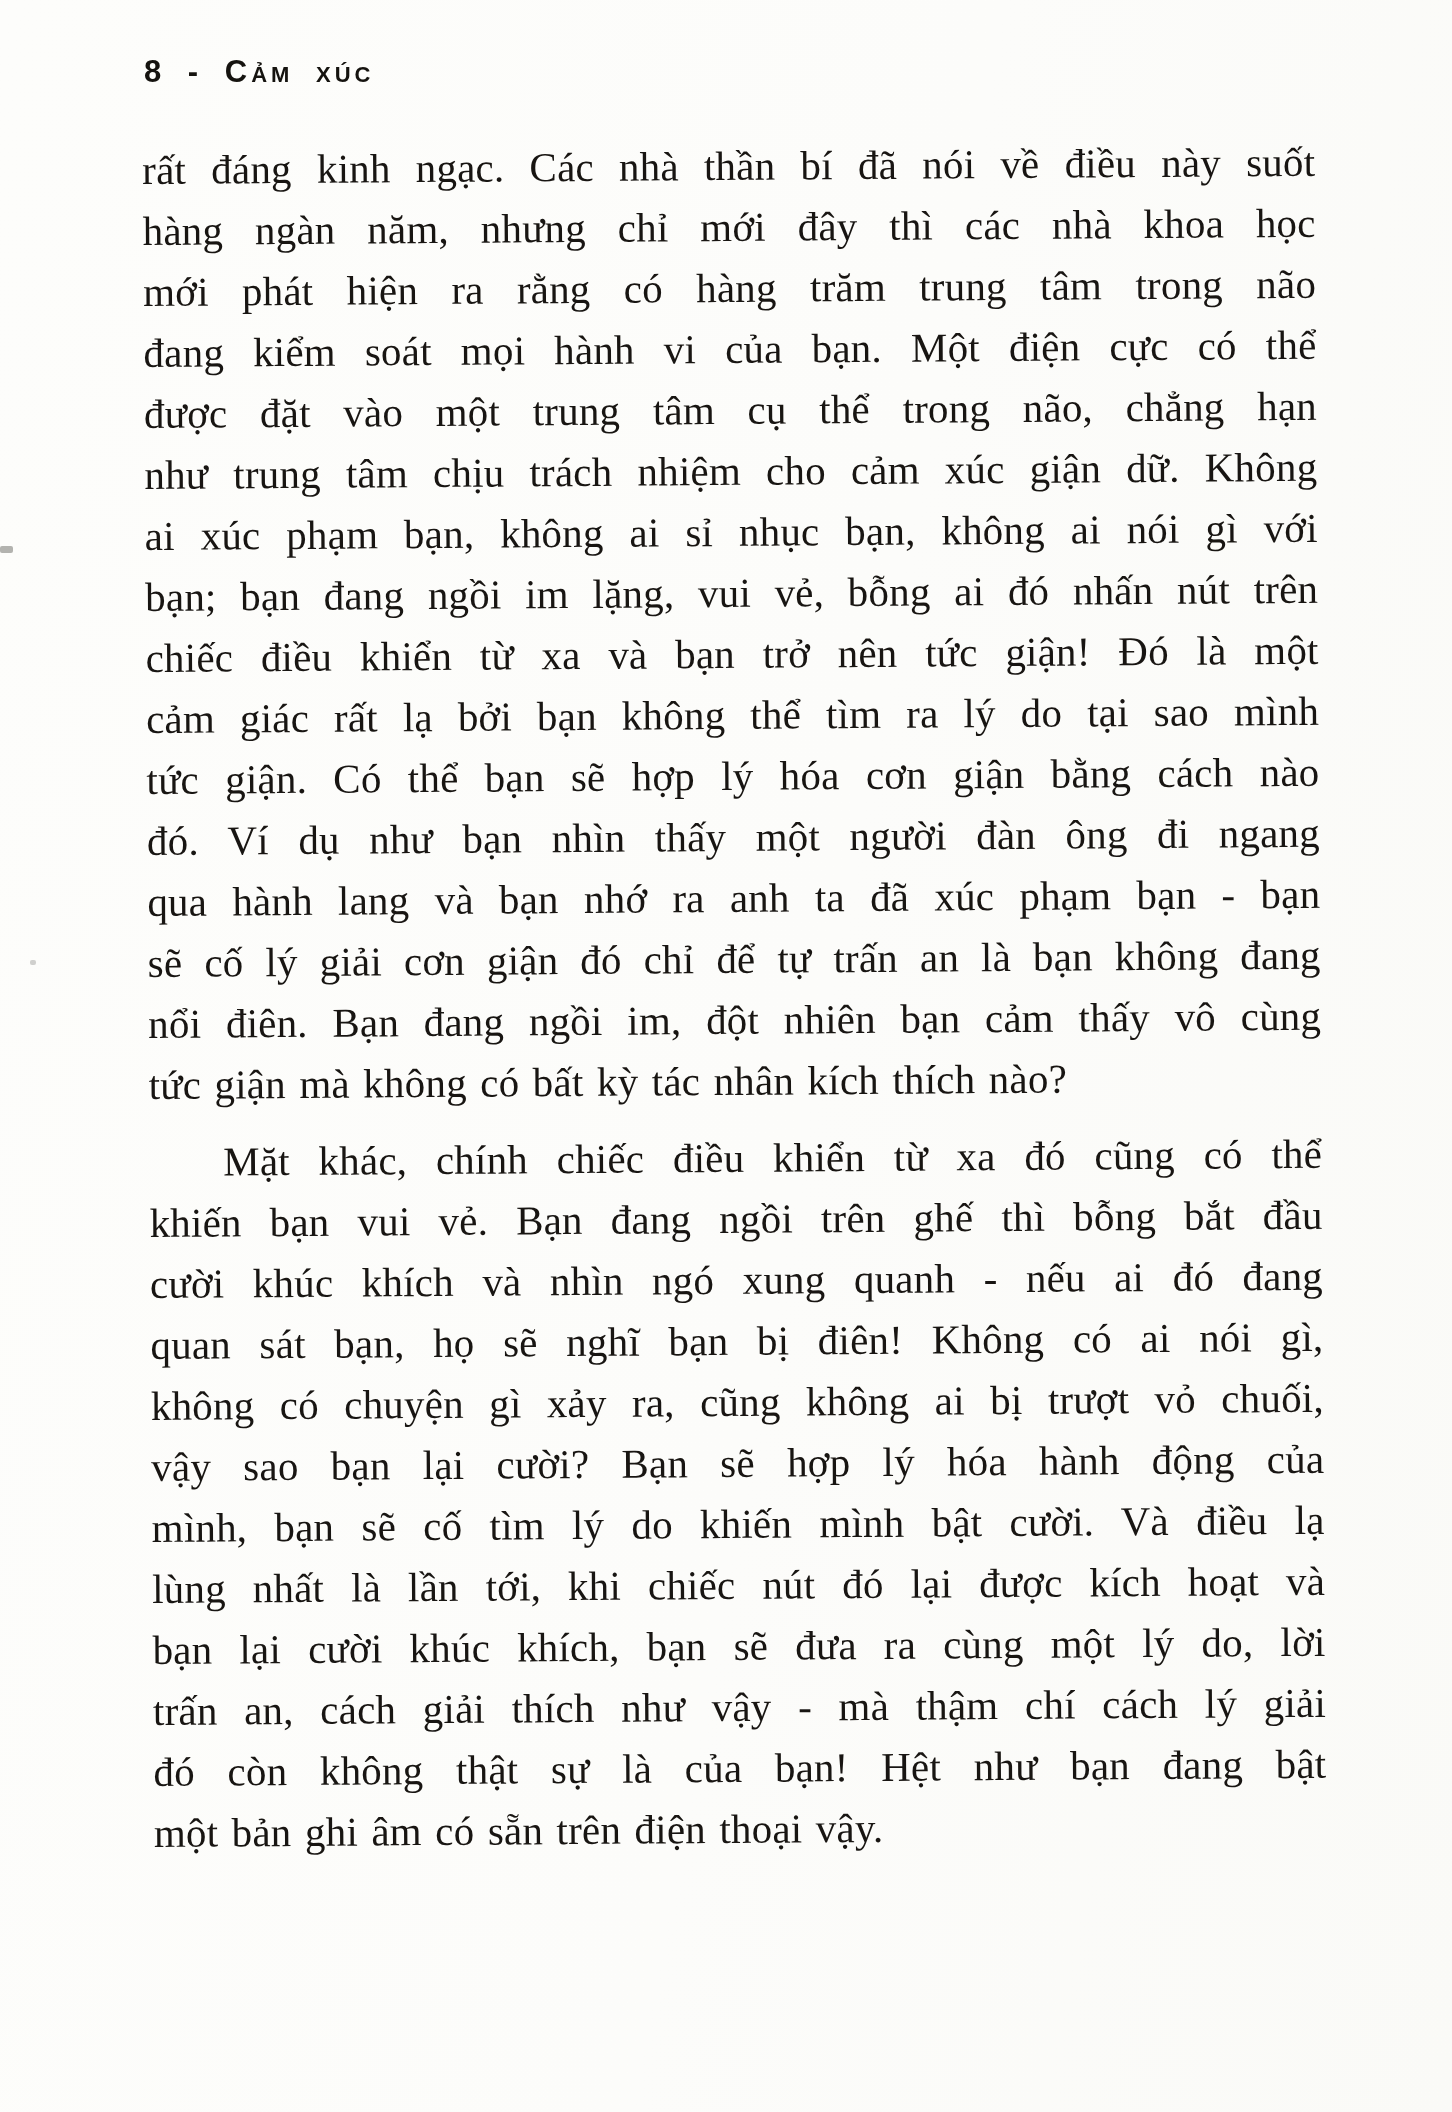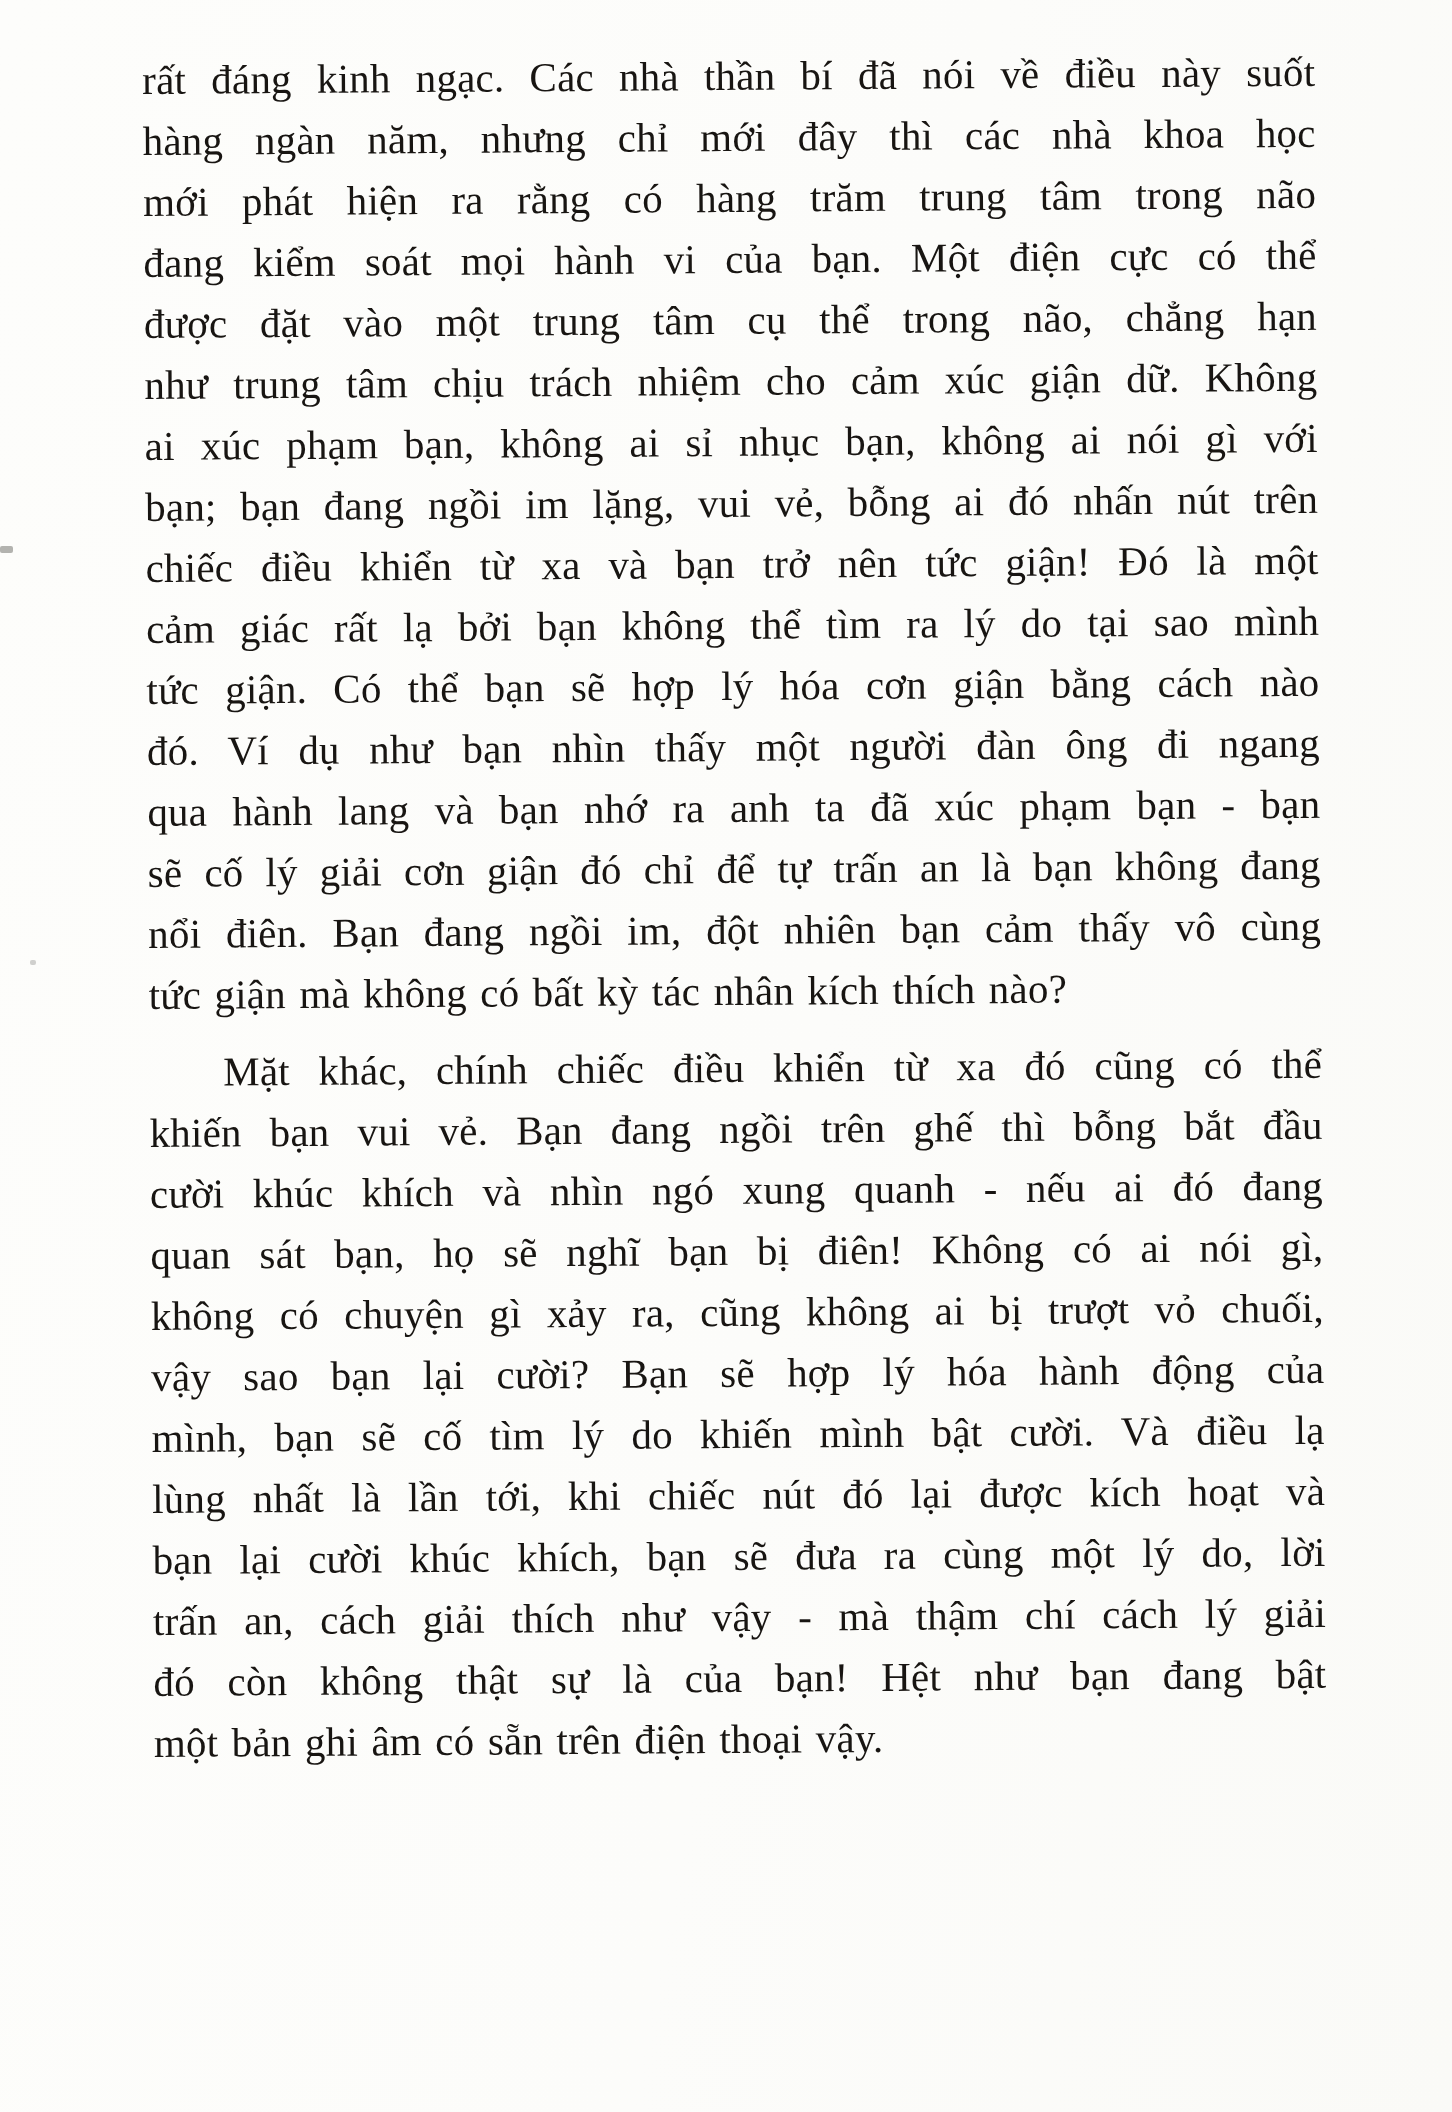--- a/index.html
+++ b/index.html
@@ -61,20 +61,21 @@
   .speck.s1 { left: 0;  top: 546px; width: 13px; height: 7px; opacity: .75; }
   .speck.s2 { left: 30px; top: 960px; width: 6px; height: 5px; opacity: .45; }
 </style>
 </head>
 <body>
 
 <div class="page">
   <div class="speck s1"></div>
   <div class="speck s2"></div>
 
+  <div class="running-header">8 - Cảm xúc</div>
 
   <div class="content">
     <div class="para">
         <div class="line just">rất đáng kinh ngạc. Các nhà thần bí đã nói về điều này suốt</div>
         <div class="line just">hàng ngàn năm, nhưng chỉ mới đây thì các nhà khoa học</div>
         <div class="line just">mới phát hiện ra rằng có hàng trăm trung tâm trong não</div>
         <div class="line just">đang kiểm soát mọi hành vi của bạn. Một điện cực có thể</div>
         <div class="line just">được đặt vào một trung tâm cụ thể trong não, chẳng hạn</div>
         <div class="line just">như trung tâm chịu trách nhiệm cho cảm xúc giận dữ. Không</div>
         <div class="line just">ai xúc phạm bạn, không ai sỉ nhục bạn, không ai nói gì với</div>

